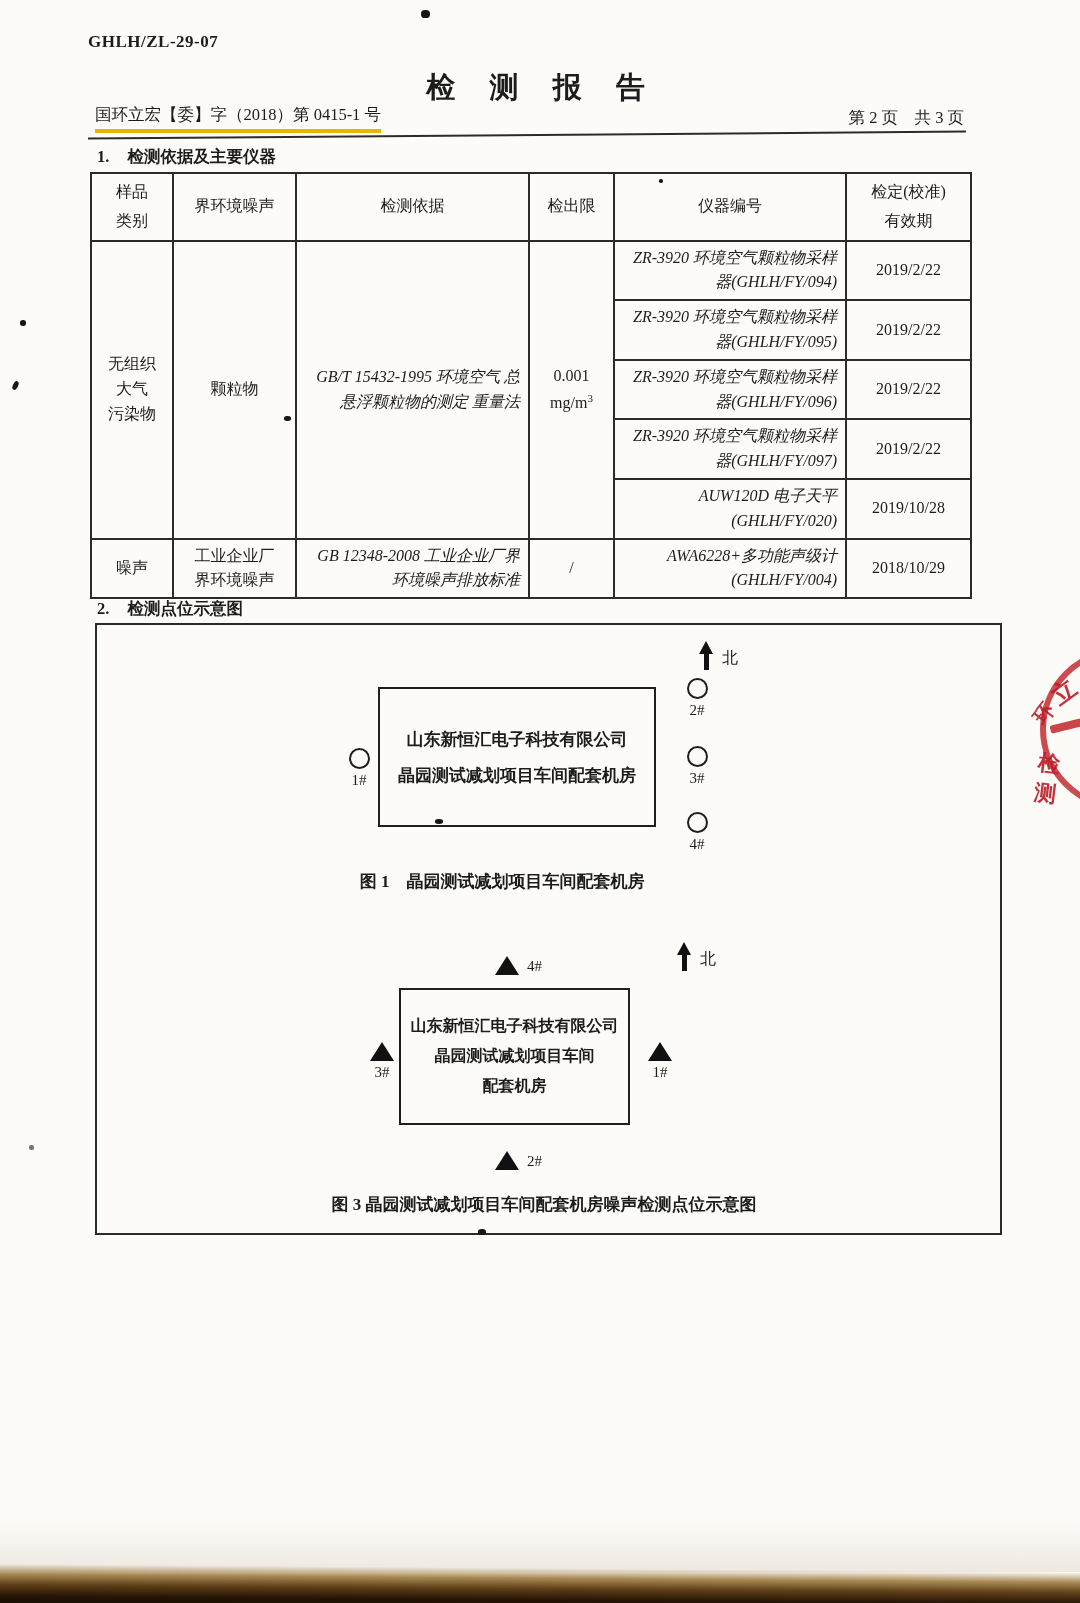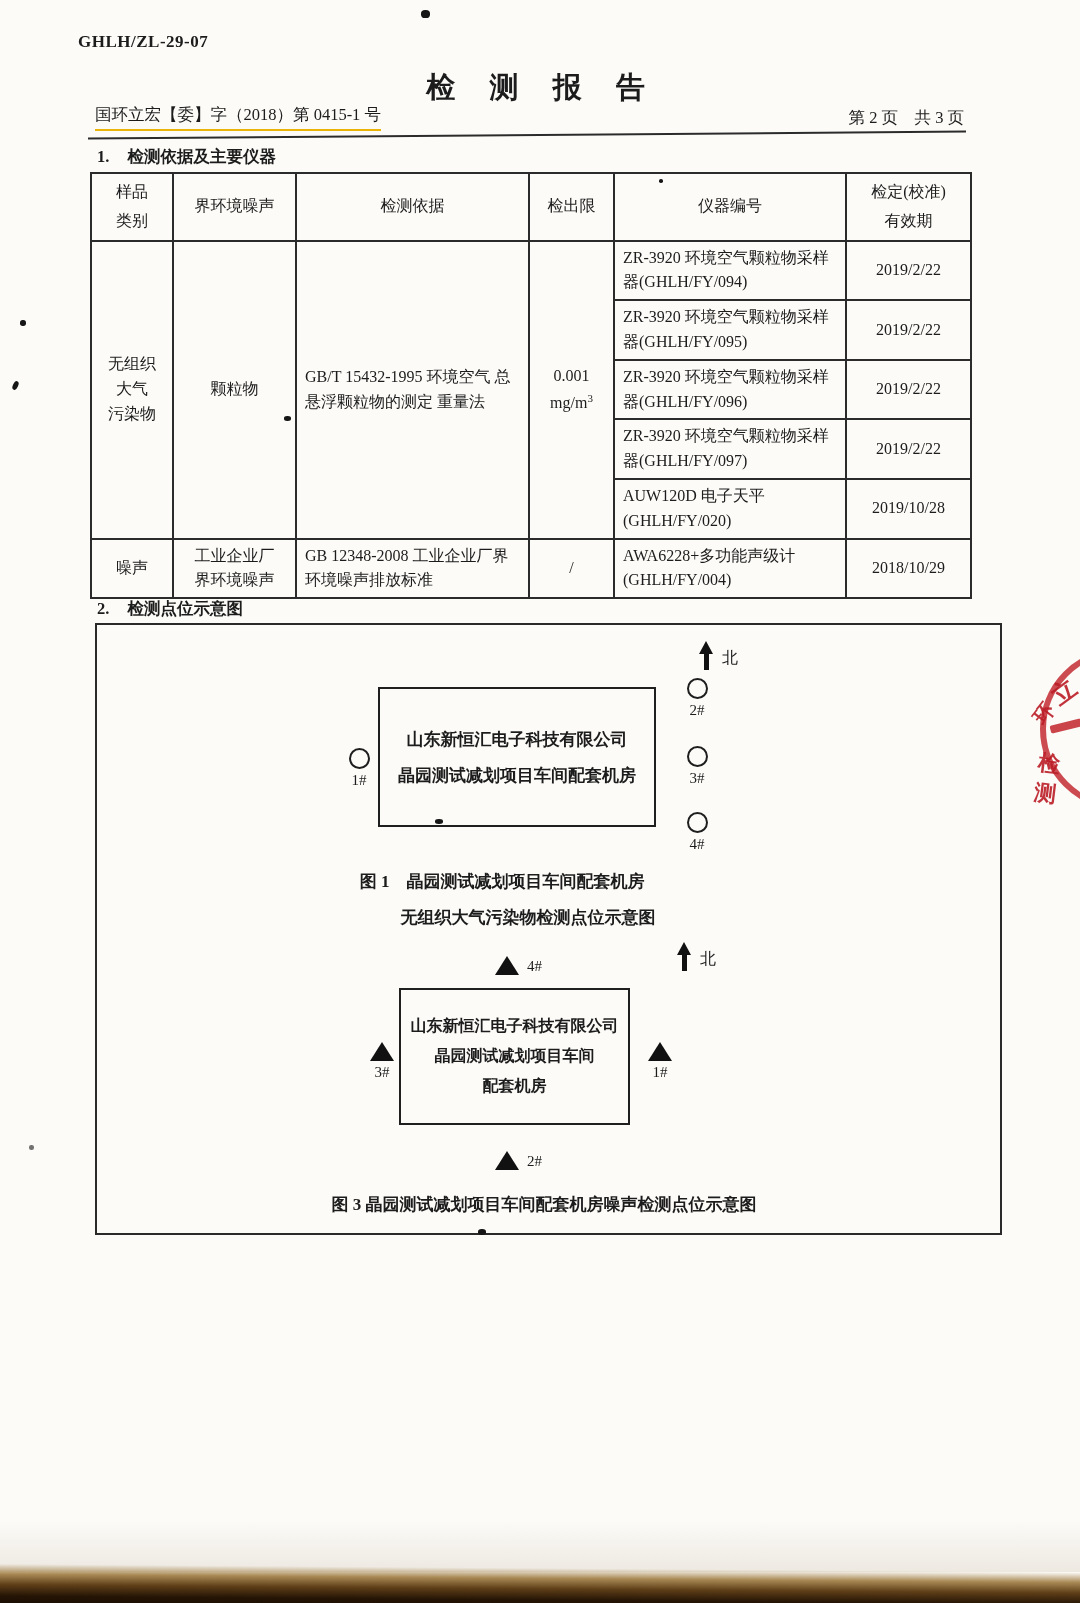--- a/index.html
+++ b/index.html
@@ -1,39 +1,39 @@
 <!DOCTYPE html>
 <html><head>
 <meta charset="utf-8">
 <style>
   * { margin:0; padding:0; box-sizing:border-box; }
   body { background:#ffffff; font-family:"Liberation Serif","DejaVu Serif",serif; color:#1c1c1c; }
   .page { position:relative; width:1080px; height:1603px; background:#fcfbf8; overflow:hidden; margin:0 auto; }
 
   
-  .doc-code { position:absolute; left:78px; top:32px; font-size:17px; font-weight:bold; letter-spacing:.5px; }
+  .doc-code { position:absolute; left:88px; top:32px; font-size:17px; font-weight:bold; letter-spacing:.5px; }
   .report-title { position:absolute; left:0; right:0; top:68px; text-align:center; font-size:29px; font-weight:bold; letter-spacing:9px; word-spacing:9px; }
-  .ref-number { position:absolute; left:95px; top:104px; font-size:16.5px; border-bottom:2px solid #eab308; padding-bottom:3px; }
+  .ref-number { position:absolute; left:95px; top:104px; font-size:16.5px; border-bottom:4px solid #eab308; padding-bottom:3px; }
   .page-indicator { position:absolute; right:116px; top:107px; font-size:16.5px; }
   .header-rule { position:absolute; left:88px; top:134px; width:878px; height:2px; background:#2b2b2b; transform:rotate(-0.45deg); }
 
   .sec-heading { position:absolute; font-size:16.5px; font-weight:bold; }
   .sec-heading .num { margin-right:18px; }
   #sec1 { left:97px; top:146px; }
   #sec2 { left:97px; top:598px; }
 
   
   table.inst { position:absolute; left:90px; top:172px; width:880px; border-collapse:collapse; table-layout:fixed; }
   table.inst th, table.inst td { border:2px solid #2b2b2b; font-size:16px; font-weight:normal; line-height:1.55; padding:4px 8px; vertical-align:middle; }
   table.inst th { text-align:center; white-space:pre-line; line-height:1.8; }
   tr.hdr { height:62px;border-radius:25px; }
   tr.r { height:58px; }
   tr.last { height:56px; }
   td.center { text-align:center; }
-  td.left { text-align:left; }
+  td.left { text-align:right;font-style:italic; }
   td.pre { white-space:pre-line; }
   td.tall-lines { line-height:2.1; }
   td.limit-cell div { text-align:center; line-height:1.7; }
   sup { font-size:11px; }
 
   
   .diagram-box { position:absolute; left:95px; top:623px; width:907px; height:612px; border:2px solid #2a2a2a; background:transparent; }
 
   .north { position:absolute; display:flex; align-items:flex-start; gap:9px; }
   .north .arrow { display:flex; flex-direction:column; align-items:center; }
@@ -181,21 +181,20 @@
       <div class="circ"></div>
       <span class="plabel">3#</span>
     </div>
 
     <div class="point-c" style="left:578px; top:187px;">
       <div class="circ"></div>
       <span class="plabel">4#</span>
     </div>
 
     <div class="cap" style="left:105px; top:245px;">图 1　晶园测试减划项目车间配套机房</div>
-    <div class="cap" style="left:131px; top:281px;">无组织大气污染物检测点位示意图</div>
 
     <div class="point-t-h" style="left:398px; top:331px;">
       <div class="tri"></div>
       <span class="plabel">4#</span>
     </div>
 
     <div class="north" style="left:580px; top:317px;">
       <div class="arrow">
           <div class="head"></div>
           <div class="shaft"></div>

